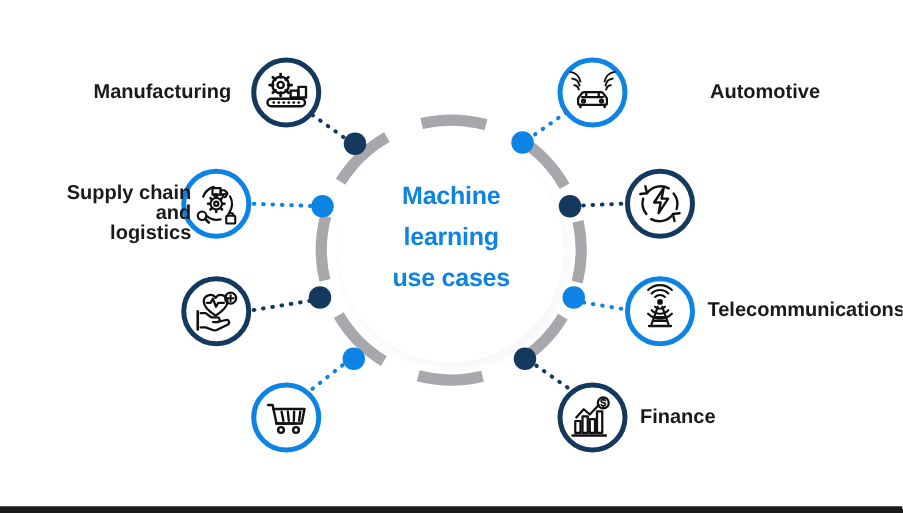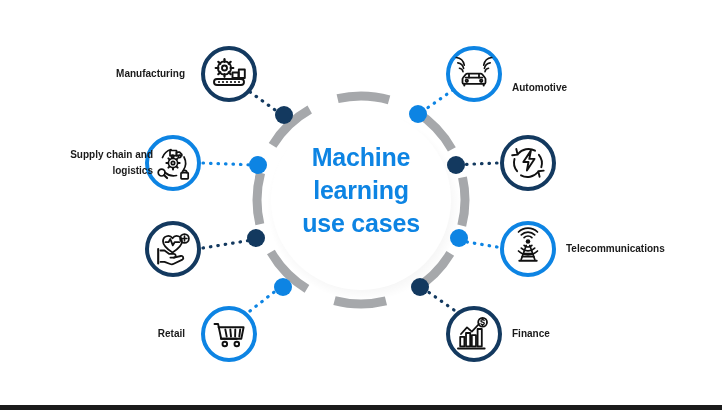--- a/index.html
+++ b/index.html
@@ -23,40 +23,40 @@
   #canvas {
     position: absolute;
     left: 0;
     top: 0;
     width: 722px;
     height: 410px;
   }
   .node-label {
     position: absolute;
     font-family: "Liberation Sans", sans-serif;
-    font-size: 10px;
+    font-size: 16px;
     font-weight: bold;
     color: #1a1a1a;
     line-height: 16px;
     white-space: pre-line;
   }
   .label-left {
     text-align: right;
   }
   .label-right {
     text-align: left;
   }
   .center-title {
     position: absolute;
     left: 281px;
     top: 141px;
     width: 160px;
     text-align: center;
     font-family: "Liberation Sans", sans-serif;
-    font-size: 25px;
+    font-size: 20px;
     font-weight: bold;
     line-height: 33px;
     color: #0d84e3;
     white-space: pre-line;
     letter-spacing: -0.2px;
   }
   .bottom-rule {
     position: absolute;
     left: 0;
     bottom: 0;
@@ -301,23 +301,22 @@
   <div class="center-title">Machine
 learning
 use cases</div>
 
   <div class="node-label label-left" style="left:10px; top:66px; width:175px;">Manufacturing</div>
 
   <div class="node-label label-left" style="left:28px; top:147px; width:125px;">Supply chain and
 logistics</div>
 
 
-  <div class="node-label label-left" style="left:10px; top:326px; width:175px;">Retail</div>
-
-  <div class="node-label label-right" style="left:512px; top:80px; width:200px;">Automotive</div>
+
+  <div class="node-label label-right" style="left:512px; top:66px; width:200px;text-align:center;">Automotive</div>
 
 
   <div class="node-label label-right" style="left:566px; top:241px; width:152px;">Telecommunications</div>
 
   <div class="node-label label-right" style="left:512px; top:326px; width:150px;">Finance</div>
 
   <div class="bottom-rule"></div>
 </div>
 
 </body></html>

